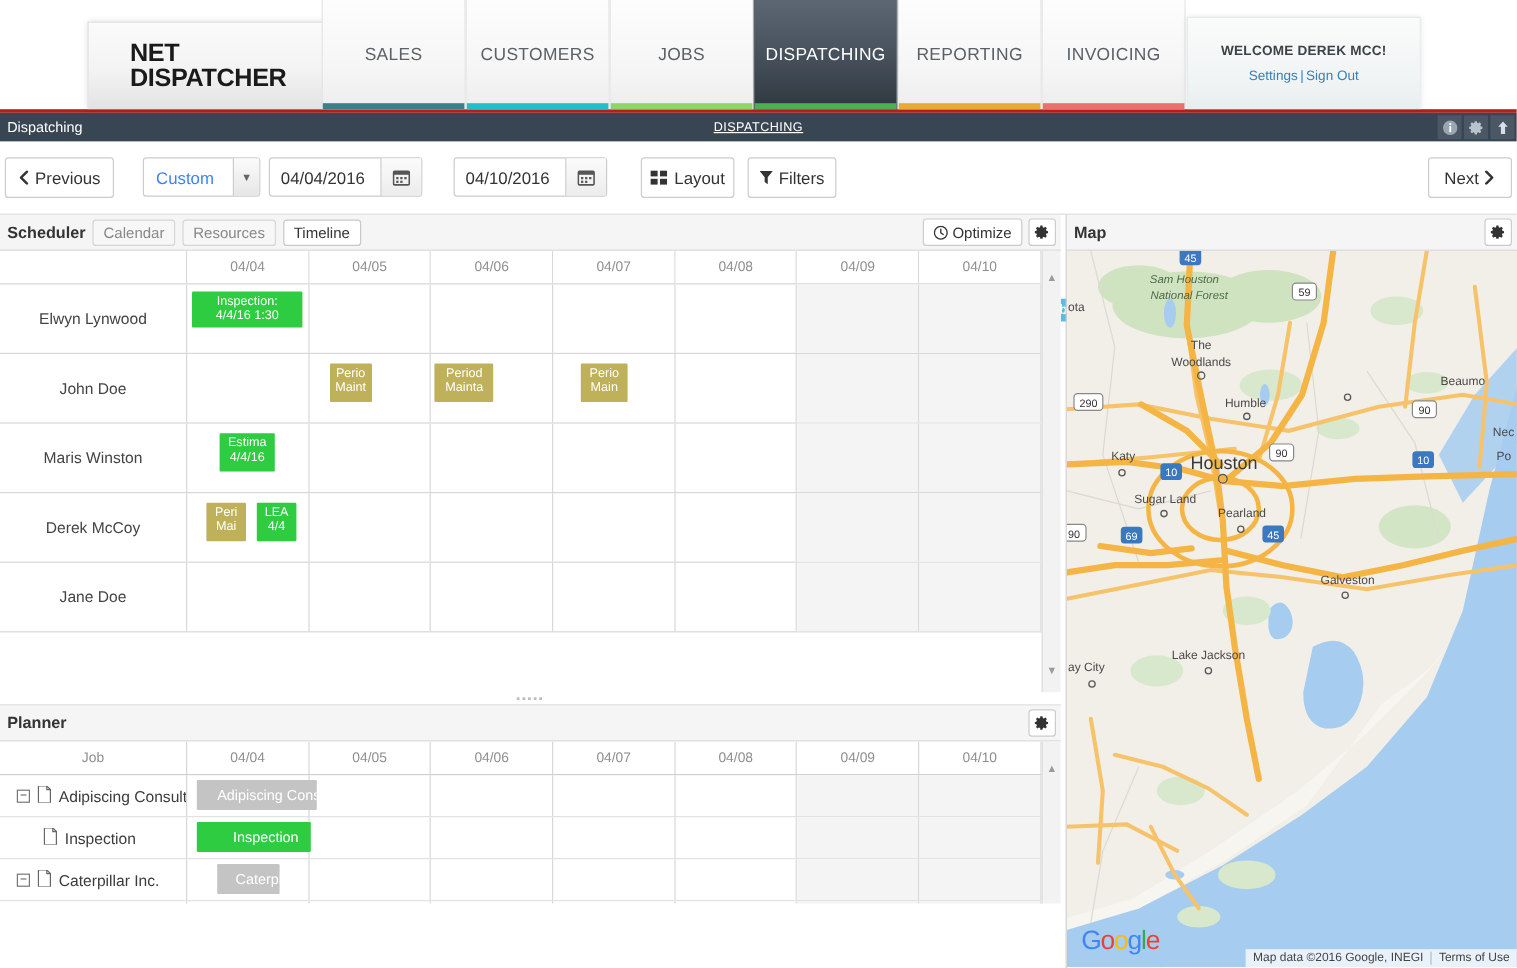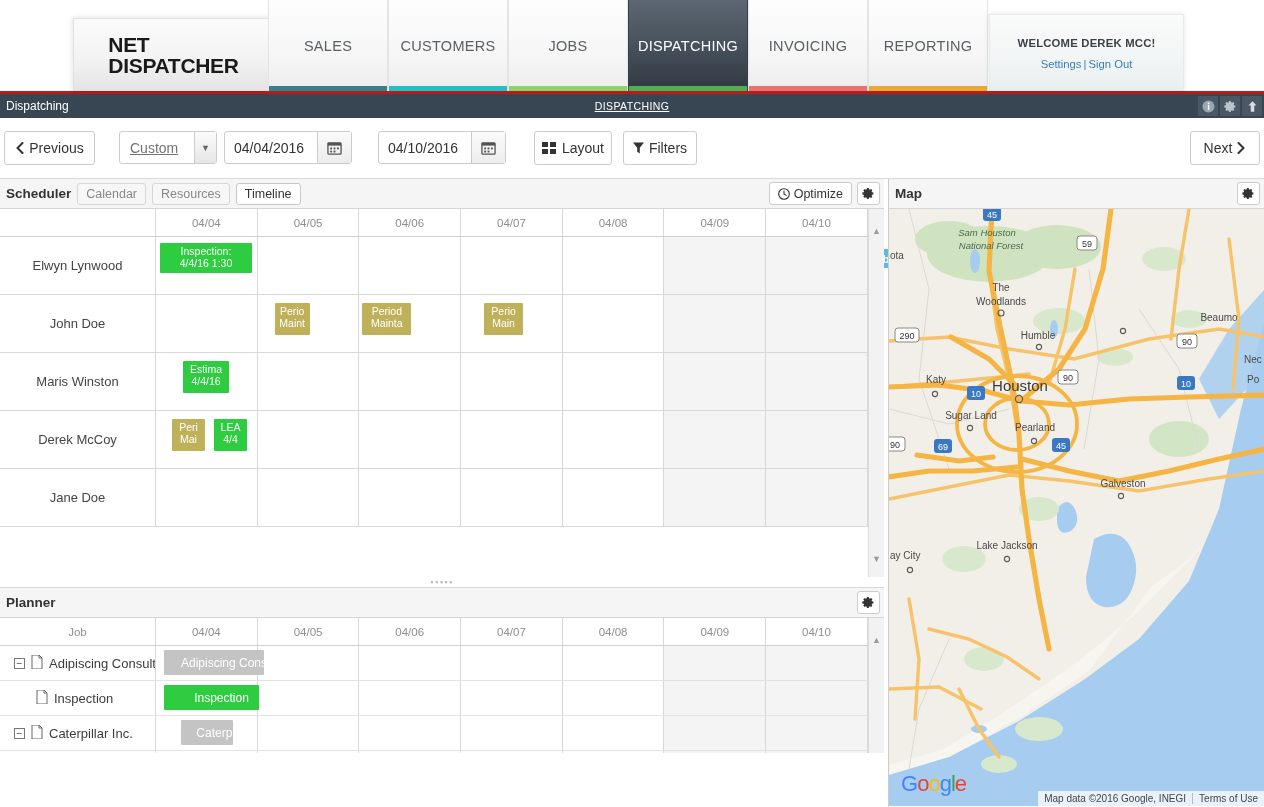--- a/index.html
+++ b/index.html
@@ -80,21 +80,21 @@
     font-size: 14px; color: #333; display: flex; align-items: center;
     justify-content: center; cursor: pointer; font-family: inherit;
   }
   .btn-prev { position: absolute; left: 4px; top: 13px; width: 91px; height: 34px; gap: 5px; }
   .btn-next { position: absolute; left: 1190px; top: 13px; width: 70px; height: 34px; gap: 5px; }
   .sel-wrap {
     position: absolute; left: 119px; top: 13px; width: 98px; height: 33px;
     border: 1px solid #ccc; border-radius: 3px; background: #fff;
     display: flex; align-items: center;
   }
-  .sel-wrap .selval { font-size: 14px; color: #737373; padding-left: 10px; flex: 1; text-decoration: underline; }
+  .sel-wrap .selval { font-size: 14px; color: #3b82f6; padding-left: 10px; flex: 1; }
   .sel-wrap .caret {
     width: 22px; height: 31px; background: linear-gradient(to bottom,#fbfbfb,#e6e6e6);
     border-left: 1px solid #ccc; display: flex; align-items: center; justify-content: center;
     font-size: 9px; color: #666;
   }
   .date-wrap {
     position: absolute; top: 13px; height: 33px; width: 128px;
     border: 1px solid #ccc; border-radius: 3px; background: #fff;
     display: flex; align-items: center;
   }
@@ -268,26 +268,26 @@
     </div>
     <div class="navtab">
       <span>JOBS</span>
       <span class="bar" style="background:#8ed468"></span>
     </div>
     <div class="navtab active">
       <span>DISPATCHING</span>
       <span class="bar" style="background:#4caf50"></span>
     </div>
     <div class="navtab">
+      <span>REPORTING</span>
+      <span class="bar" style="background:#e8aa33"></span>
+    </div>
+    <div class="navtab">
       <span>INVOICING</span>
       <span class="bar" style="background:#e8736a"></span>
-    </div>
-    <div class="navtab">
-      <span>REPORTING</span>
-      <span class="bar" style="background:#e8aa33"></span>
     </div>
   </div>
 
   <div class="welcome">
     <div class="welcome-title">WELCOME DEREK MCC!</div>
     <div class="welcome-links">
       <a href="#">Settings</a><span class="sep">|</span><a href="#">Sign Out</a>
     </div>
   </div>
 </div>

